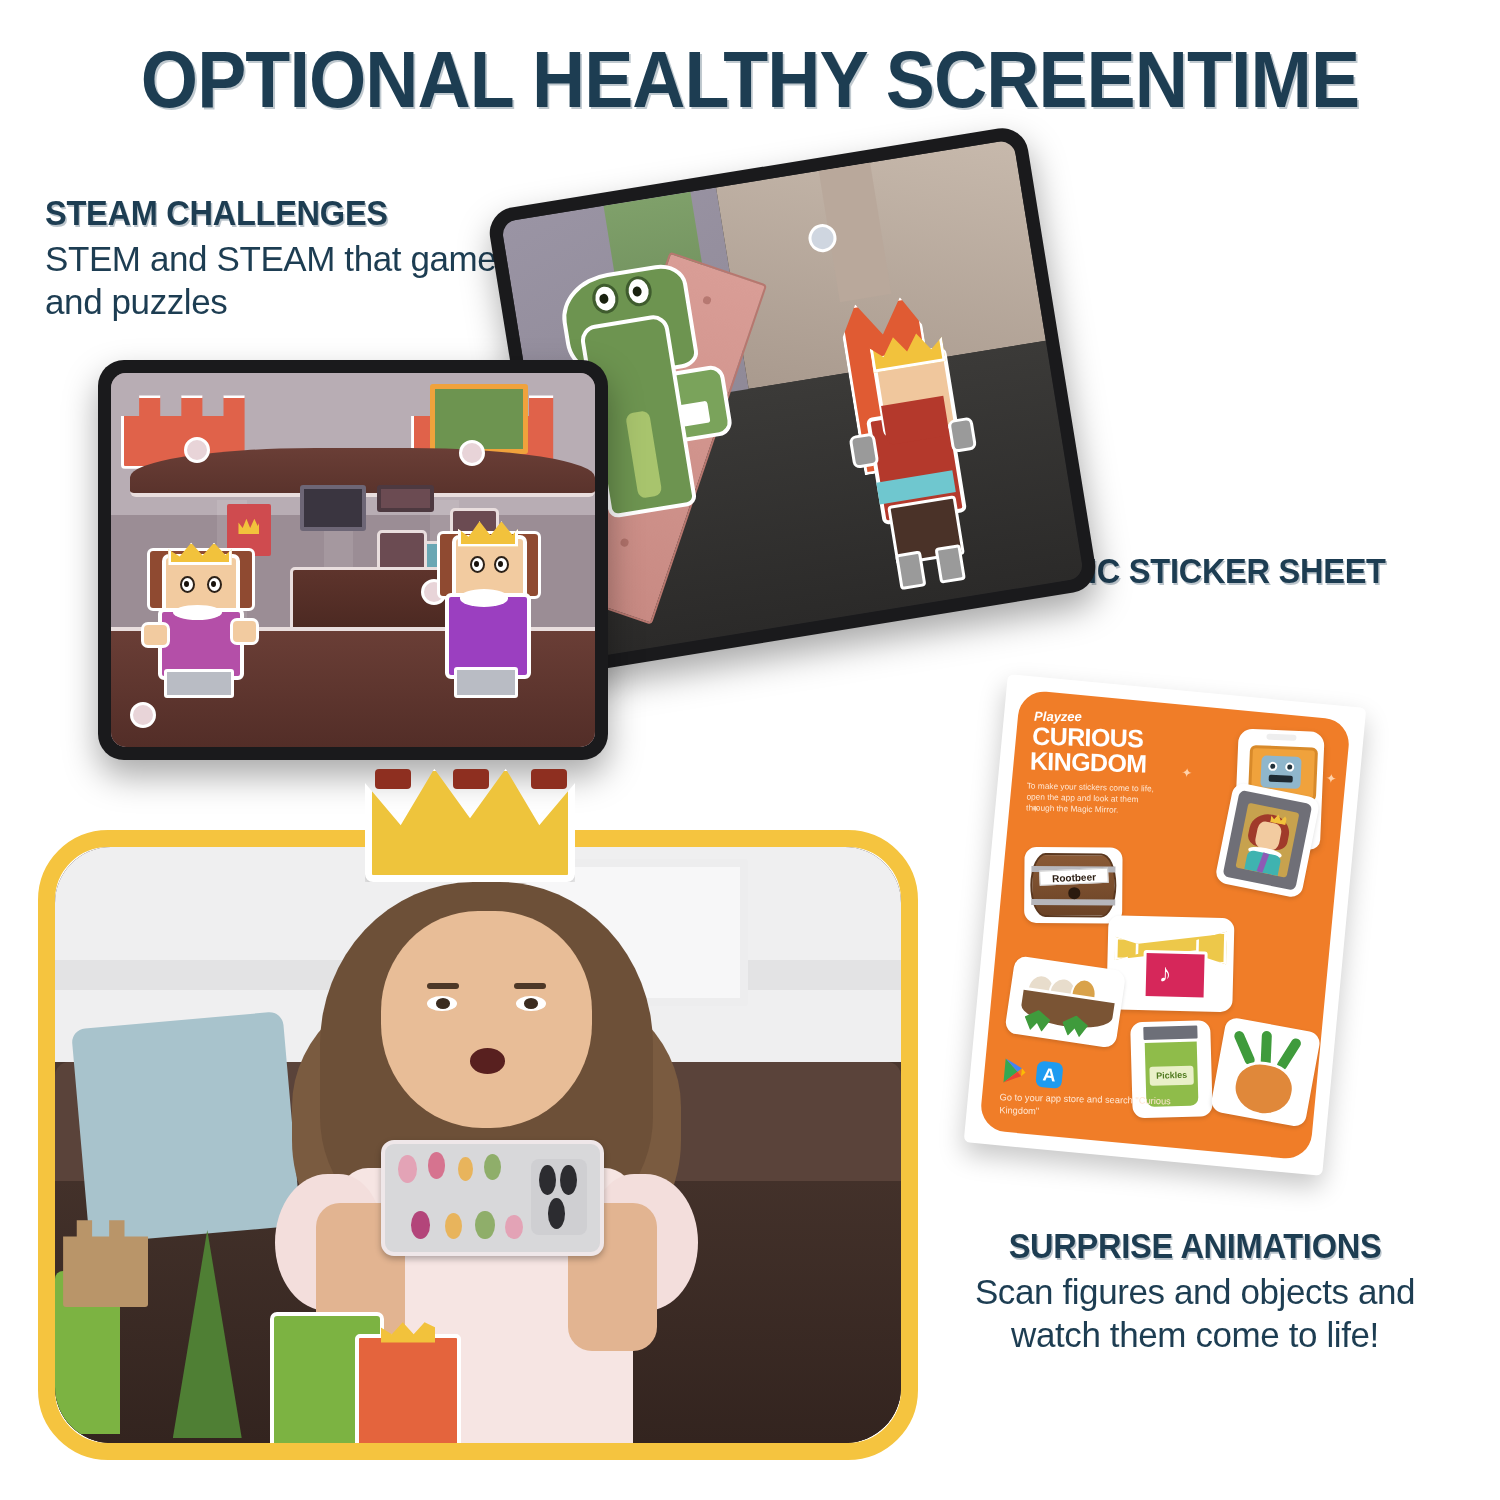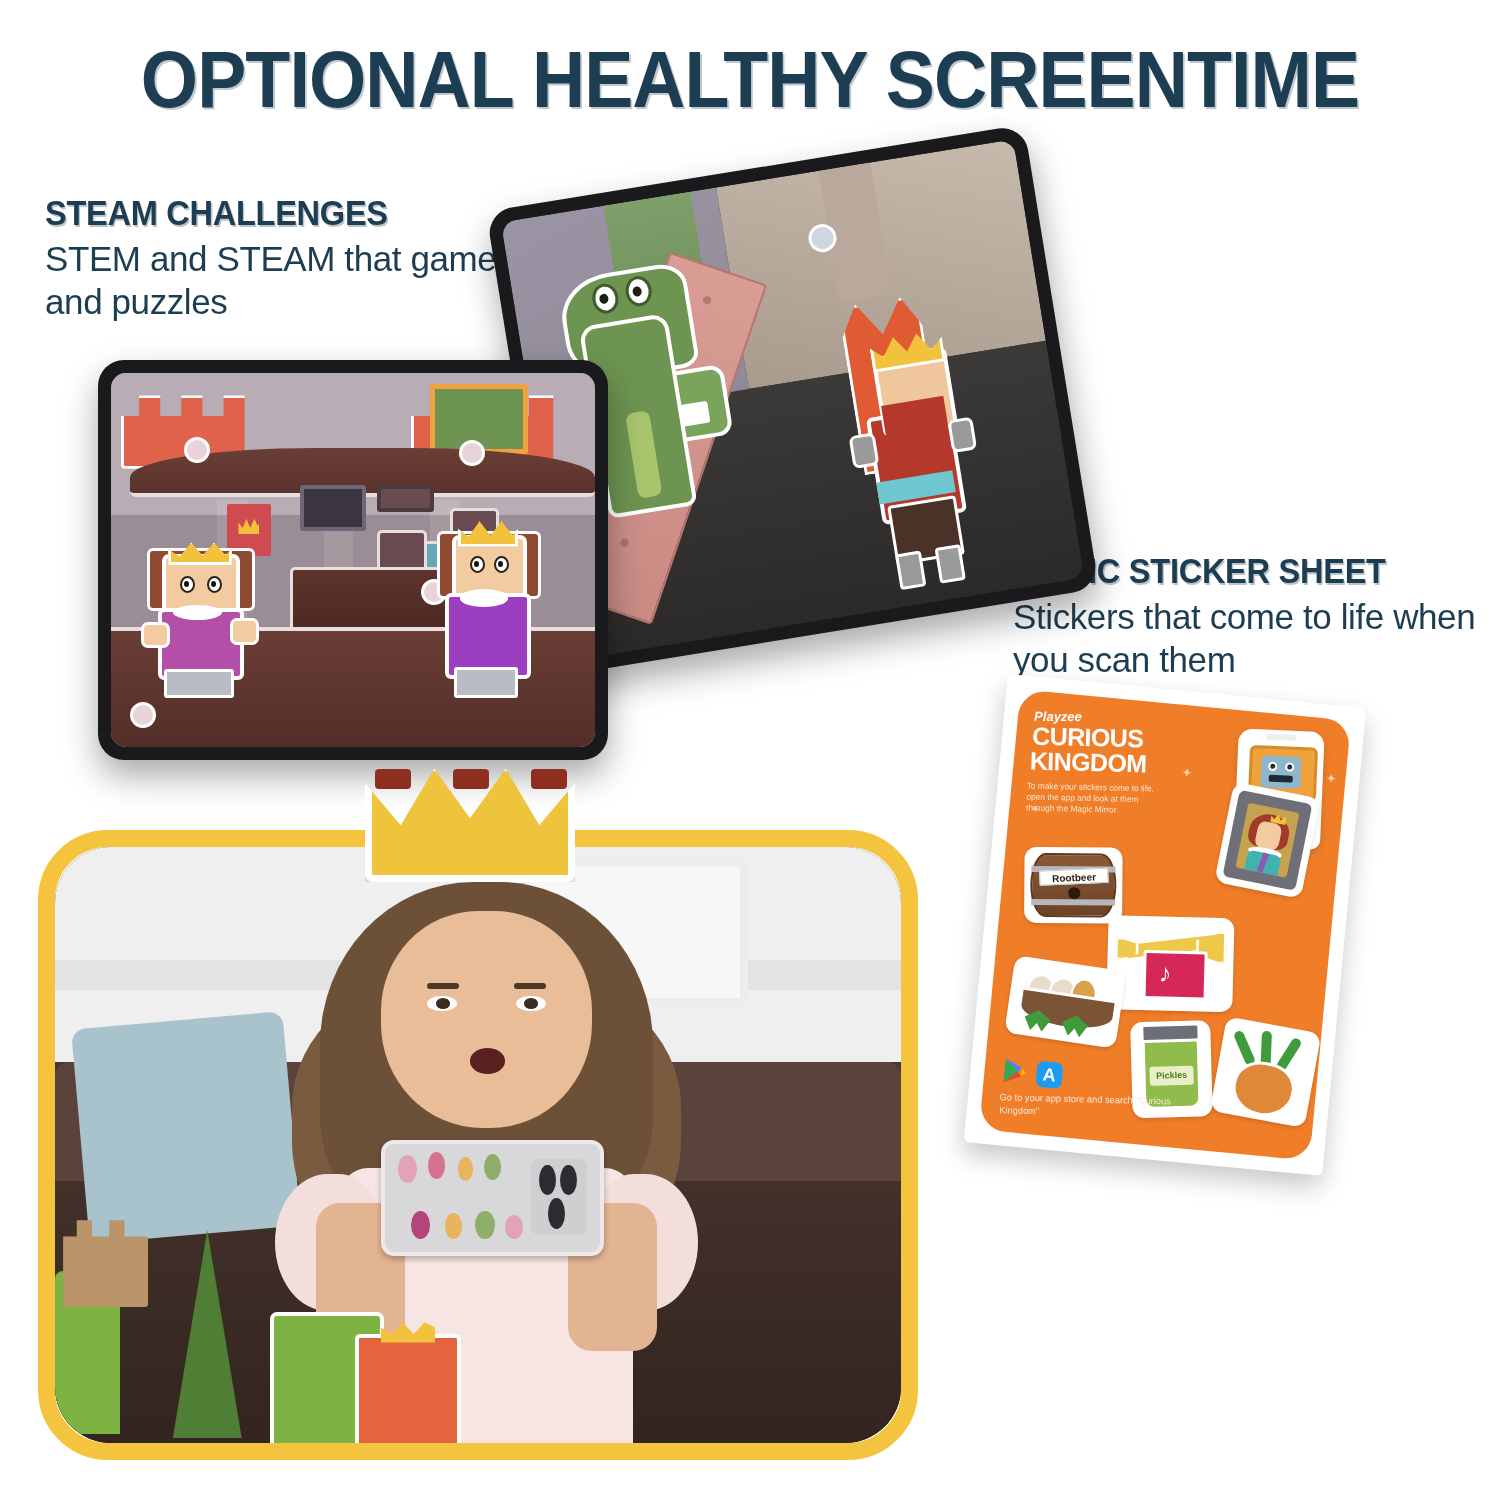--- a/index.html
+++ b/index.html
@@ -363,23 +363,26 @@
     </div>
   </div>
 
   <div class="feat" id="feat-steam">
     <h3>STEAM CHALLENGES</h3>
     <p>STEM and STEAM that games and puzzles</p>
   </div>
 
   <div class="feat" id="feat-sticker">
     <h3>MAGIC STICKER SHEET</h3>
-    <p>Stickers that come to life when you scan them</p>
-  </div>
-
+  </div>
+
+  <div class="feat" id="feat-surprise">
+    <h3 class="ctr">SURPRISE ANIMATIONS</h3>
+    <p>Scan figures and objects and watch them come to life!</p>
+  </div>
 
   <div id="photo-frame">
     <div class="pf-inner">
       <div class="room"></div>
       <div class="wall-trim"></div>
       <div class="window"></div>
       <div class="couch"></div>
       <div class="couch-back"></div>
       <div class="pillow"></div>
 

